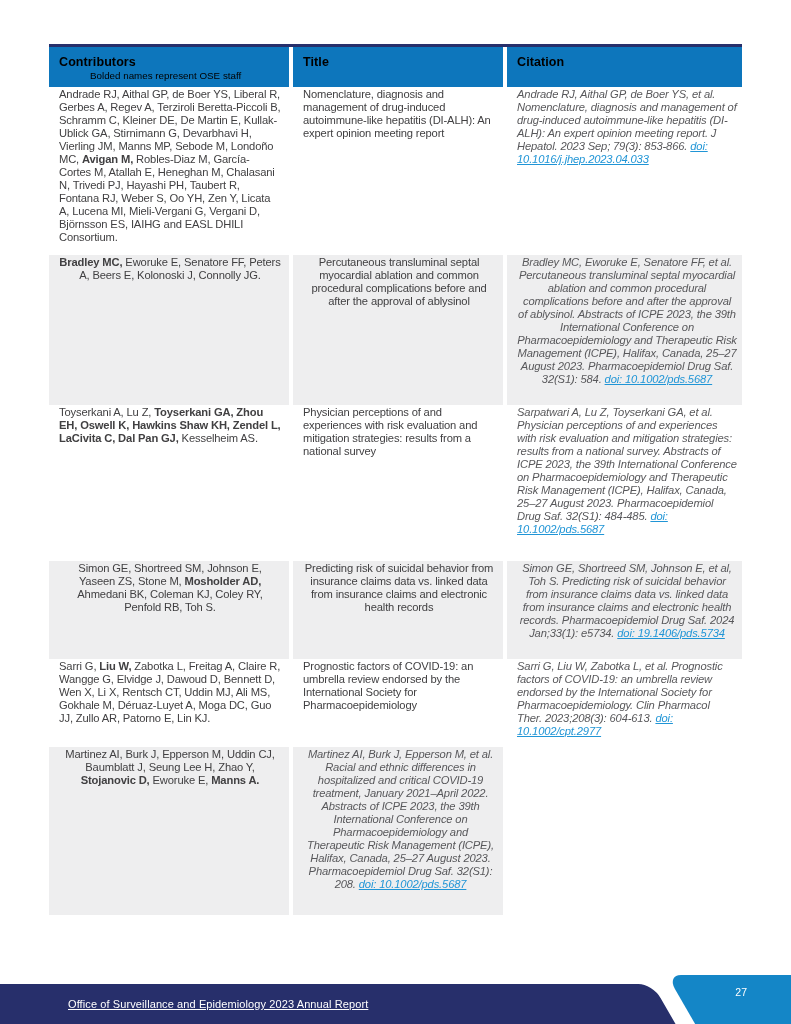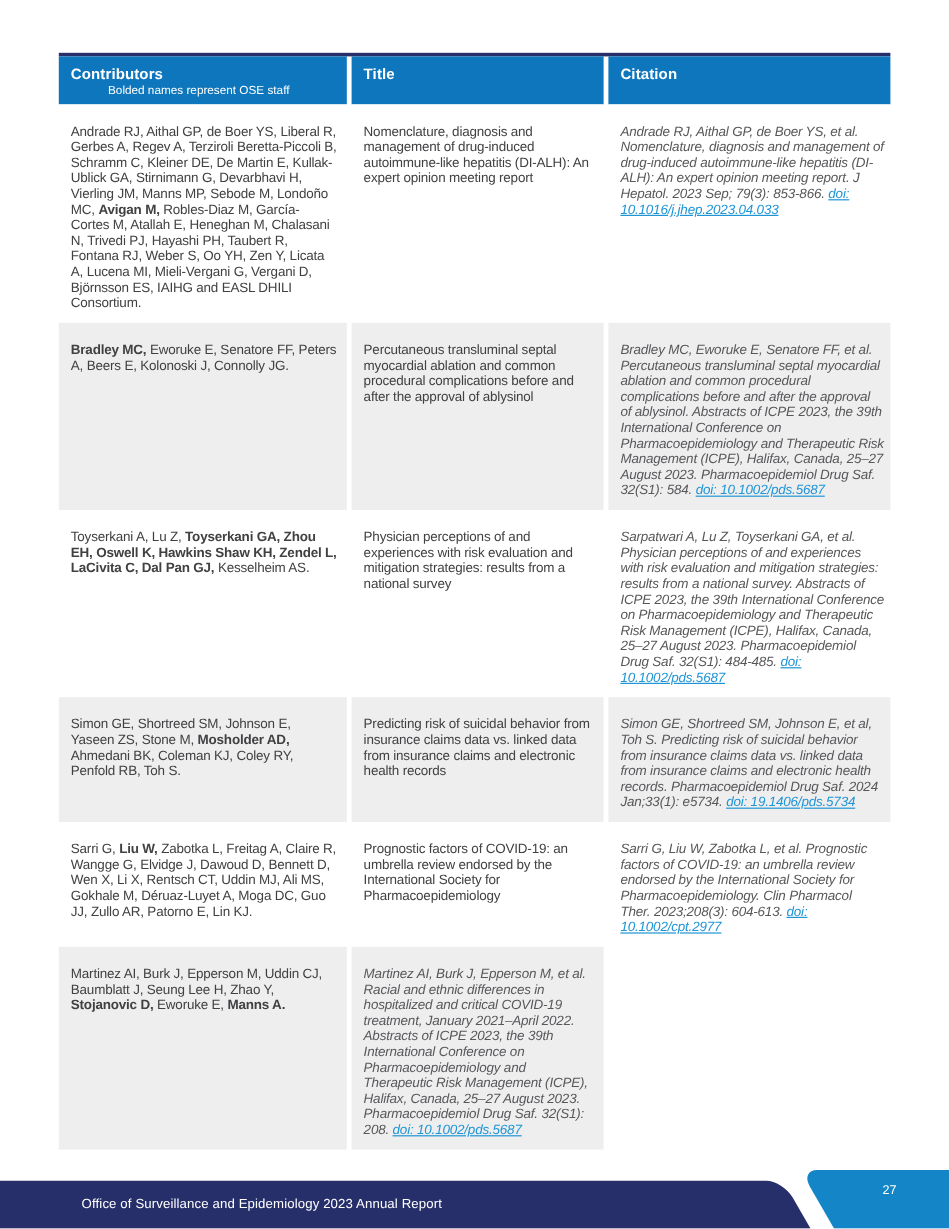--- a/index.html
+++ b/index.html
@@ -12,51 +12,51 @@
 
   
   #pub-table { position:absolute; left:49px; top:44px; width:693px; }
   .table-topline { height:3px; background:#272f6b; width:100%; }
   .grid {
     display:grid;
     grid-template-columns:240px 210px 235px;
     column-gap:4px; row-gap:0;
   }
   .hcell {
-    background:#0d76bc; color:#ffffff;
+    background:#0d76bc; color:#000000;
     padding:8px 10px 6px 10px; min-height:40px;
   }
   .hcell .hlabel { font-size:12.5px; font-weight:bold; letter-spacing:0.1px; }
   .hcell .hnote  { font-size:9.8px; margin-top:1px;margin-left:31px; }
   .cell {
-    padding:17px 8px 9px 10px;
+    padding:1px 8px 9px 10px;
     font-size:11.2px; line-height:13px; letter-spacing:-0.15px;
     color:#414042; background:#ffffff;
   }
-  .cell.zebra { background:#eeeeef; }
+  .cell.zebra { background:#eeeeef;text-align:center; }
   .cell.citation { font-style:italic; color:#58585b; padding-right:5px; }
   .cell .b { font-weight:bold; }
   a.doi { color:#2095d6; text-decoration:underline; font-style:italic; cursor:pointer; }
   .mh1{min-height:168px}.mh2{min-height:150px}.mh3{min-height:156px}
   .mh4{min-height:98px}.mh5{min-height:82px}.mh6{min-height:168px}
 
   
   #footer { position:absolute; left:0; right:0; bottom:0; height:49px; overflow:hidden; }
   #footer-navy {
     position:absolute; top:9px; bottom:0; left:-60px; width:724px;
     background:#272f6b; border-top-right-radius:14px; transform:skewX(30deg);
   }
   #footer-tab {
     position:absolute; top:0; bottom:0; left:681px; right:-50px;
     background:#1486c7; border-top-left-radius:14px; transform:skewX(30deg);
   }
   #footer-label {
     position:absolute; left:68px; top:9px; height:40px;
     display:flex; align-items:center;
-    color:#ffffff; font-size:11px; letter-spacing:0.1px; z-index:2;
+    color:#ffffff; font-size:11px; letter-spacing:0.1px; z-index:2;text-decoration:underline;
   }
   #page-num {
     position:absolute; right:44px; top:0; height:34px;
     display:flex; align-items:center;
     color:#ffffff; font-size:10.5px; z-index:2;
   }
 </style>
 </head>
 <body>
 

